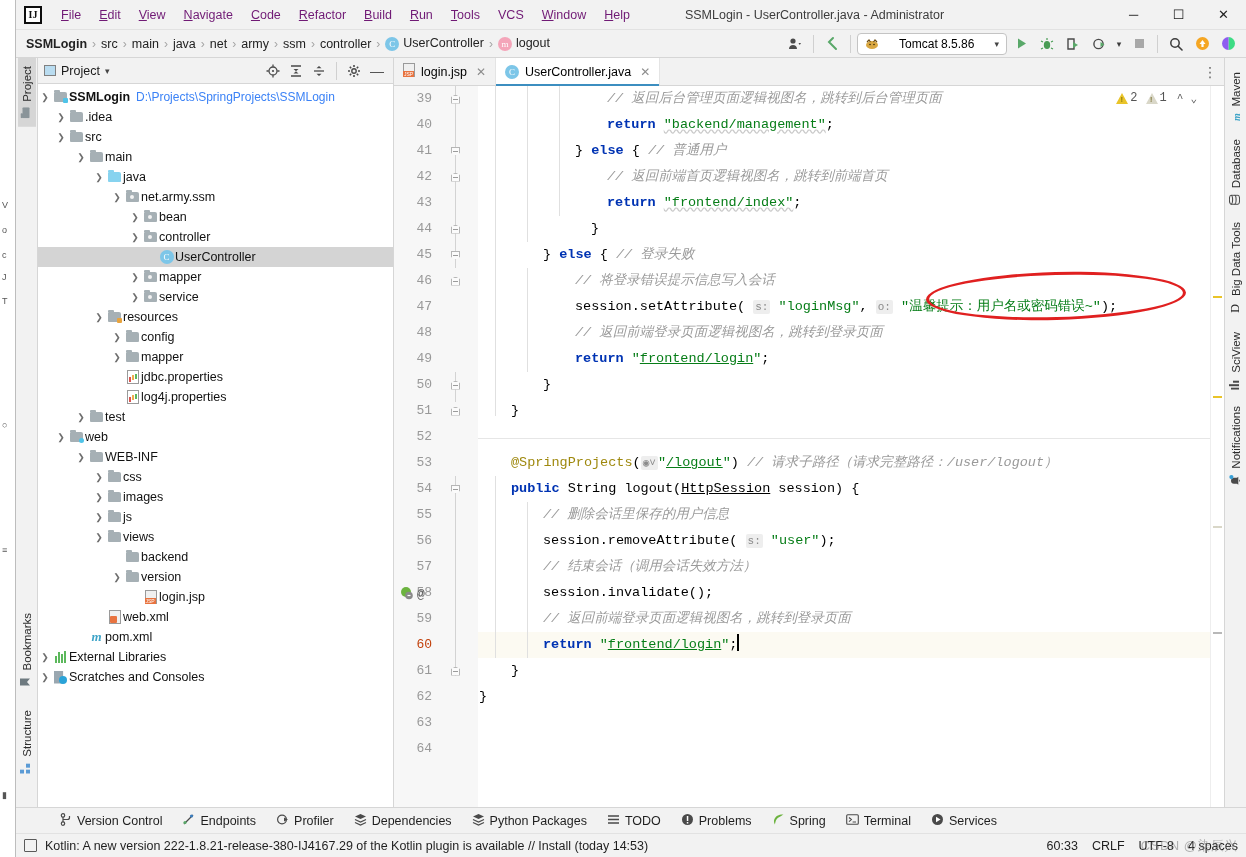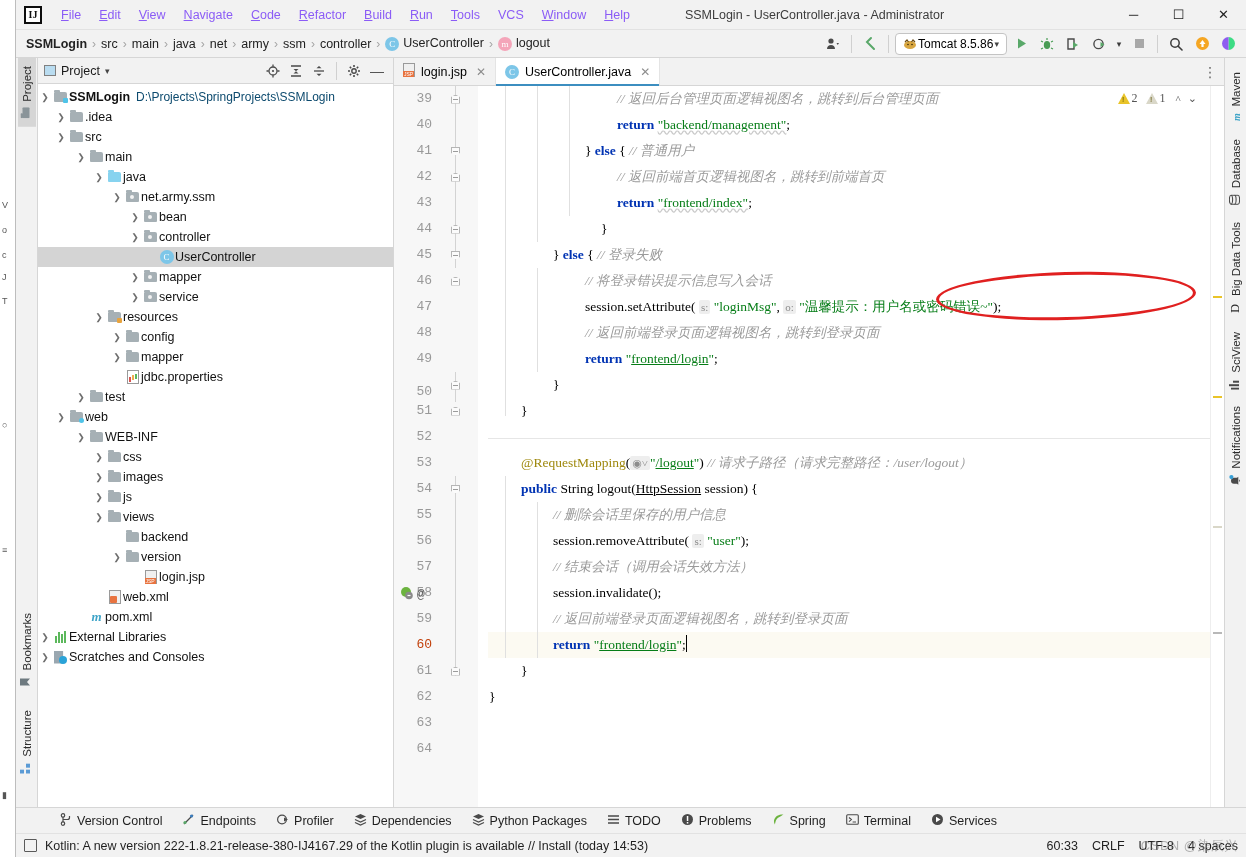--- a/index.html
+++ b/index.html
@@ -22,21 +22,21 @@
   .win { position: absolute; left: 16px; top: 0; width: 1230px; height: 857px;
      background: #f2f2f2; display: flex; flex-direction: column; }
 
   
   .titlebar { height: 30px; background: #f2f2f2; display: flex; align-items: center;
      border-bottom: 1px solid #e2e2e2; flex: 0 0 30px; }
   .ij-logo { width: 18px; height: 18px; margin: 0 10px 0 8px; border: 2px solid #0d0d0d;
      background: #fff; display: flex; align-items: center; justify-content: center;
      font-weight: bold; font-size: 10px; font-family: "Liberation Serif", serif; color: #111; }
   .menubar { display: flex; align-items: center; gap: 0px; }
-  .menu-item { padding: 3px 9px; font-size: 12.5px; color: #8b5cf6; cursor: default; }
+  .menu-item { padding: 3px 9px; font-size: 12.5px; color: #701a75; cursor: default; }
   .menu-item u { text-decoration: underline; }
   .win-title { flex: 1; text-align: left; padding-left: 46px; font-size: 12.5px; color: #3c3c3c; }
   .win-ctrls { display: flex; align-items: center; }
   .wc { width: 45px; height: 30px; display: flex; align-items: center; justify-content: center;
      font-size: 13px; color: #222; }
 
   
   .navbar { height: 28px; display: flex; align-items: center; background: #f2f2f2;
      border-bottom: 1px solid #d6d6d6; flex: 0 0 28px; padding-left: 6px; }
   .crumbs { display: flex; align-items: center; }
@@ -44,21 +44,21 @@
   .crumb.bold { font-weight: bold; }
   .sep { color: #a5a5a5; font-size: 12px; padding: 0 1px; }
   .badge-c, .badge-m { display: inline-flex; width: 14px; height: 14px; border-radius: 50%;
      align-items: center; justify-content: center; font-size: 9px; color: #fff; margin-right: 4px;
      font-family: "Liberation Serif", serif; }
   .badge-c { background: #7dc6e8; }
   .badge-m { background: #f4a5b9; }
   .nav-right { margin-left: auto; display: flex; align-items: center; gap: 2px; padding-right: 6px; }
   .tbtn { width: 24px; height: 22px; display: flex; align-items: center; justify-content: center;
      font-size: 12px; color: #3c3c3c; }
-  .runcfg { height: 22px; display: flex; align-items: center; gap: 1px; padding: 0 7px;
+  .runcfg { height: 22px; display: flex; align-items: center; gap: 20px; padding: 0 7px;
      border: 1px solid #c4c4c4; border-radius: 4px; background: #fff; font-size: 12px; }
   .vsep { width: 1px; height: 18px; background: #d0d0d0; margin: 0 4px; }
 
   
   .main { flex: 1; display: flex; min-height: 0; }
 
   
   .lstrip { width: 22px; background: #f2f2f2; border-right: 1px solid #d6d6d6;
      display: flex; flex-direction: column; align-items: center; position: relative; }
   .vtab { writing-mode: vertical-rl; transform: rotate(180deg); font-size: 11.5px;
@@ -80,21 +80,21 @@
   .proj-head .sq { width: 12px; height: 11px; border: 1.5px solid #808080; background: #b9dcf0; }
   .ph-right { margin-left: auto; display: flex; align-items: center; gap: 3px; color: #555; }
   .phb { width: 20px; height: 20px; display: flex; align-items: center; justify-content: center; font-size: 12px; }
   .tree { flex: 1; overflow: hidden; padding-top: 3px; font-size: 12.5px; }
   .row { height: 20px; display: flex; align-items: center; white-space: nowrap; }
   .row.sel { background: #d4d4d4; }
   .arrow { width: 14px; text-align: center; color: #6e6e6e; font-size: 9px; flex: 0 0 14px; }
   .ico { width: 17px; flex: 0 0 17px; display: inline-flex; align-items: center; justify-content: center; }
   .lbl { color: #111; }
   .lbl.b { font-weight: bold; }
-  .path { color: #0c4a6e; margin-left: 6px; font-size: 12px; }
+  .path { color: #3b82f6; margin-left: 6px; font-size: 12px; }
 
   
   .fld { width: 13px; height: 10px; background: #a6b0b5; border-radius: 1px 2px 1px 1px; position: relative; }
   .fld::before { content:''; position:absolute; top:-2.5px; left:0; width:6px; height:2.5px; background:#a6b0b5; border-radius:1px 1px 0 0;}
   .fld.cyan { background: #87d3ef; } .fld.cyan::before { background:#87d3ef; }
   .fld.src::after { content:''; position:absolute; right:-1px; bottom:-1px; width:5px; height:5px; background:#4fc3e8; border-radius:1px;}
   .fld.res::after { content:''; position:absolute; right:-1px; bottom:-1px; width:5px; height:5px; background:#e8a33d; border-radius:1px;}
   .fld.web::after { content:''; position:absolute; right:-1px; bottom:-1px; width:5px; height:5px; background:#4fc3e8; border-radius:50%;}
   .fld.pkg::after { content:''; position:absolute; left:4px; top:2.5px; width:4px; height:4px; background:#f3f3f3; border-radius:50%;}
   .filei { width: 12px; height: 14px; background: #f0f0f0; border: 1px solid #9a9a9a; position: relative; font-size:6px; color:#fff; }
@@ -129,21 +129,21 @@
      font-family: "Liberation Mono", monospace; line-height: 26px; height: 26px; }
   .fold { position: absolute; left: 56px; width: 11px; height: 26px; display: flex;
      align-items: center; justify-content: center; }
   .fold .mk { width: 9px; height: 9px; border: 1px solid #b5b5b5; background: #fbfbfb; position: relative;}
   .fold .mk::after { content:''; position:absolute; left:1px; right:1px; top:3px; height:1px; background:#9b9b9b;}
   .fold .mk.top { clip-path: polygon(50% 0, 100% 28%, 100% 100%, 0 100%, 0 28%); }
   .fold .mk.bot { clip-path: polygon(0 0, 100% 0, 100% 72%, 50% 100%, 0 72%); }
   .foldline { position: absolute; left: 61px; width: 1px; background: #d3d3d3; }
 
   .code { position: relative; flex: 1; background: #fff; overflow: hidden;
-     font-family: Liberation Serif, serif; font-size: 13.5px; margin-left: 10px; }
+     font-family: Liberation Mono, monospace; font-size: 13.5px; }
   .cline { position: absolute; left: 0; height: 26px; line-height: 26px; white-space: pre; }
   .hl-line { position: absolute; left: 0; right: 0; height: 26px; background: #fcfaf2; }
   .indent-guide { position: absolute; width: 1px; background: #e0e0e0; }
 
   .k { color: #0033b3; font-weight: bold; }
   .s { color: #067d17; }
   .s u { text-decoration: underline; text-decoration-color: #067d17; }
   .c { color: #9a9a9a; font-style: italic; }
   .a { color: #9e880d; }
   .hint { background: #eeeeee; color: #8c8c8c; font-size: 11px; padding: 1px 2px; border-radius: 2px; font-style: normal;}
@@ -494,20 +494,26 @@
                 <span class="fld"></span>
               </span>
             <span class="lbl">mapper</span>
           </div>
           <div class="row" style="padding-left:86px;">
             <span class="ico">
                 <span class="filei prop"></span>
               </span>
             <span class="lbl">jdbc.properties</span>
           </div>
+          <div class="row" style="padding-left:86px;">
+            <span class="ico">
+                <span class="filei prop"></span>
+              </span>
+            <span class="lbl">log4j.properties</span>
+          </div>
           <div class="row" style="padding-left:36px;">
             <span class="arrow">❯</span>
             <span class="ico">
                 <span class="fld"></span>
               </span>
             <span class="lbl">test</span>
           </div>
           <div class="row" style="padding-left:16px;">
             <span class="arrow">❯</span>
             <span class="ico">
@@ -628,21 +634,21 @@
             <div class="gl-num" style="top:26px;">40</div>
             <div class="gl-num" style="top:52px;">41</div>
             <div class="gl-num" style="top:78px;">42</div>
             <div class="gl-num" style="top:104px;">43</div>
             <div class="gl-num" style="top:130px;">44</div>
             <div class="gl-num" style="top:156px;">45</div>
             <div class="gl-num" style="top:182px;">46</div>
             <div class="gl-num" style="top:208px;">47</div>
             <div class="gl-num" style="top:234px;">48</div>
             <div class="gl-num" style="top:260px;">49</div>
-            <div class="gl-num" style="top:286px;margin-top:7px;">50</div>
+            <div class="gl-num" style="top:286px;">50</div>
             <div class="gl-num" style="top:312px;">51</div>
             <div class="gl-num" style="top:338px;">52</div>
             <div class="gl-num" style="top:364px;">53</div>
             <div class="gl-num" style="top:390px;">54</div>
             <div class="gl-num" style="top:416px;">55</div>
             <div class="gl-num" style="top:442px;">56</div>
             <div class="gl-num" style="top:468px;">57</div>
             <div class="gl-num" style="top:494px;">58</div>
             <div class="gl-num" style="top:520px;">59</div>
             <div class="gl-num" style="top:546px;color:#c2410c;">60</div>
@@ -715,21 +721,21 @@
             <div class="cline" style="top:104px;left:129px;"><span class="k">return</span> <span class="s sq-underline">"frontend/index"</span>;</div>
             <div class="cline" style="top:130px;left:113px;">}</div>
             <div class="cline" style="top:156px;left:65px;">} <span class="k">else</span> { <span class="c">// 登录失败</span></div>
             <div class="cline" style="top:182px;left:97px;"><span class="c">// 将登录错误提示信息写入会话</span></div>
             <div class="cline" style="top:208px;left:97px;">session.setAttribute( <span class="hint">s:</span> <span class="s">"loginMsg"</span>, <span class="hint">o:</span> <span class="s">"温馨提示：用户名或密码错误~"</span>);</div>
             <div class="cline" style="top:234px;left:97px;"><span class="c">// 返回前端登录页面逻辑视图名，跳转到登录页面</span></div>
             <div class="cline" style="top:260px;left:97px;"><span class="k">return</span> <span class="s">"<u>frontend/login</u>"</span>;</div>
             <div class="cline" style="top:286px;left:65px;">}</div>
             <div class="cline" style="top:312px;left:33px;">}</div>
             <div class="cline" style="top:338px;left:33px;"></div>
-            <div class="cline" style="top:364px;left:33px;"><span class="a">@RequestMapping</span>(<span class="hint">◉˅</span><span class="s">"<u>/logout</u>"</span>) <span class="c">// 请求子路径（请求完整路径：/user/logout）</span></div>
+            <div class="cline" style="top:364px;left:33px;"><span class="a">@SpringProjects</span>(<span class="hint">◉˅</span><span class="s">"<u>/logout</u>"</span>) <span class="c">// 请求子路径（请求完整路径：/user/logout）</span></div>
             <div class="cline" style="top:416px;left:65px;"><span class="c">// 删除会话里保存的用户信息</span></div>
             <div class="cline" style="top:390px;left:33px;"><span class="k">public</span> String logout(<span class="uline">HttpSession</span> session) {</div>
             <div class="cline" style="top:442px;left:65px;">session.removeAttribute( <span class="hint">s:</span> <span class="s">"user"</span>);</div>
             <div class="cline" style="top:494px;left:65px;">session.invalidate();</div>
             <div class="cline" style="top:468px;left:65px;"><span class="c">// 结束会话（调用会话失效方法）</span></div>
             <div class="cline" style="top:520px;left:65px;"><span class="c">// 返回前端登录页面逻辑视图名，跳转到登录页面</span></div>
             <div class="cline" style="top:546px;left:65px;"><span class="k">return</span> <span class="s">"<u>frontend/login</u>"</span>;<span class="caret"></span></div>
             <div class="cline" style="top:572px;left:33px;">}</div>
             <div class="cline" style="top:598px;left:1px;">}</div>
 

